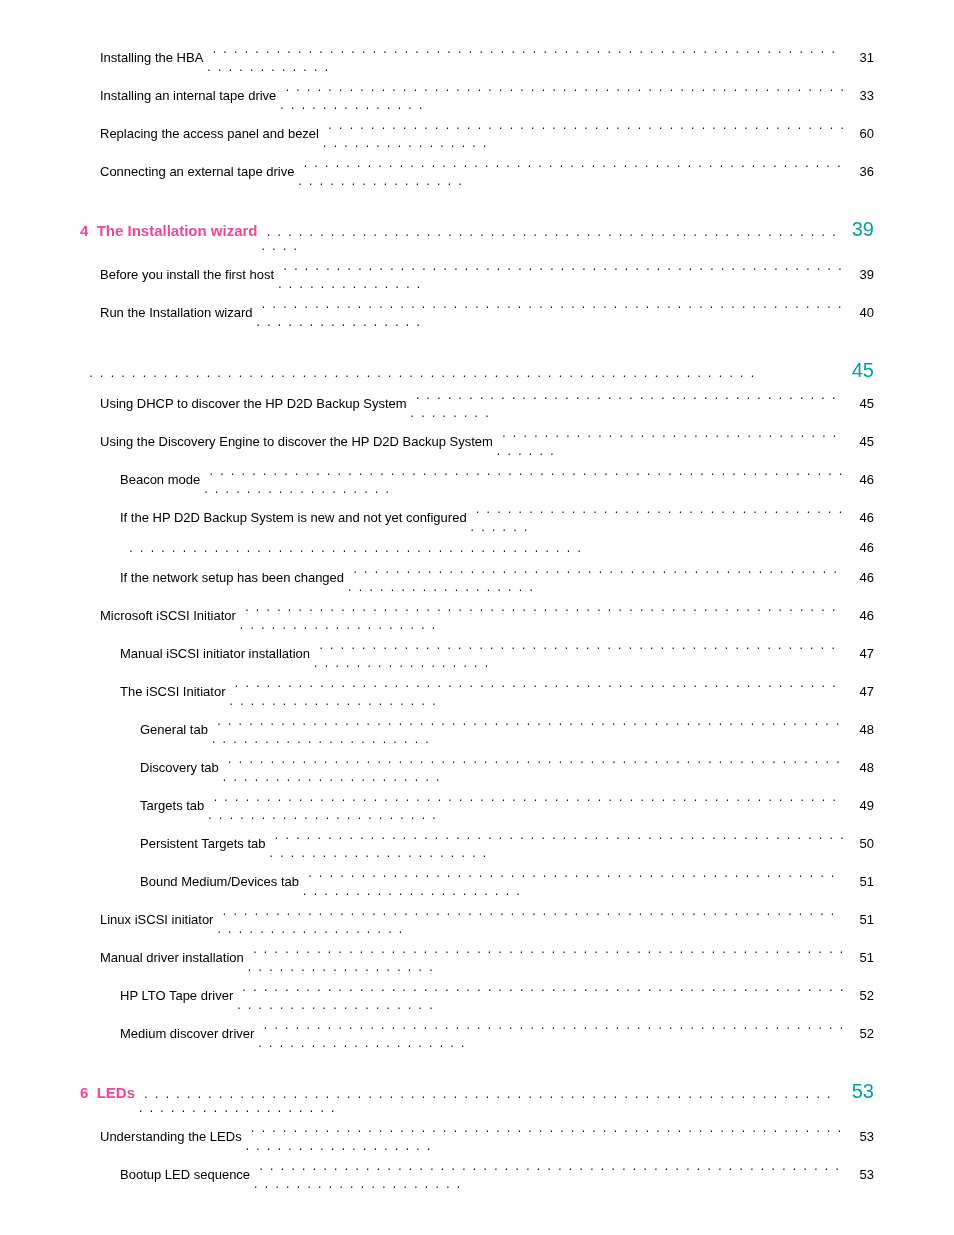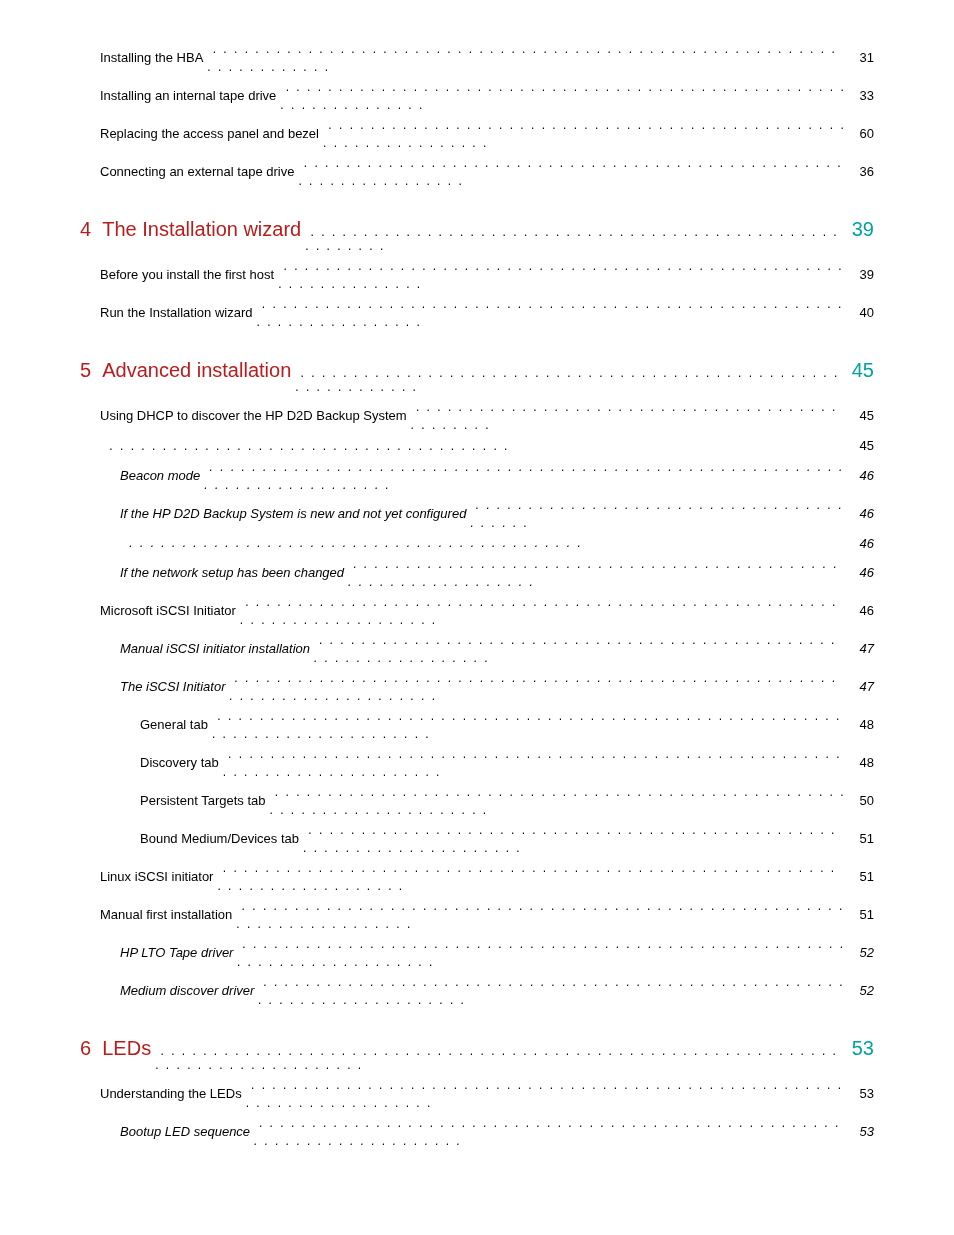--- a/index.html
+++ b/index.html
@@ -48,23 +48,23 @@
 
     
     .chapter-row {
       display: flex;
       align-items: baseline;
       margin-bottom: 4px;
       margin-top: 0;
     }
 
     .chapter-row .chapter-label {
-      color: #b91c1c;
-      font-size: 20px;
-      font-weight: normal;
+      color: #ec4899;
+      font-size: 15px;
+      font-weight: bold;
       white-space: nowrap;
       flex-shrink: 0;
     }
 
     .chapter-row .dots {
       flex: 1;
       overflow: hidden;
       margin: 0 4px;
       letter-spacing: 2px;
       color: #000;
@@ -76,21 +76,21 @@
       flex-shrink: 0;
       color: #00a3a0;
       font-size: 20px;
       font-weight: normal;
       text-align: right;
       min-width: 28px;
     }
 
     
     .indent-1 { padding-left: 20px; }
-    .indent-2 { padding-left: 40px; font-style: italic; }
+    .indent-2 { padding-left: 40px; }
     .indent-3 { padding-left: 60px; }
   </style>
 </head>
 <body>
 
 <div>
 
   <div class="toc-section">
     <div class="toc-row indent-1">
       <span class="label">Installing the HBA</span>
@@ -127,30 +127,30 @@
     </div>
     <div class="toc-row indent-1">
       <span class="label">Run the Installation wizard</span>
       <span class="dots">&nbsp;. . . . . . . . . . . . . . . . . . . . . . . . . . . . . . . . . . . . . . . . . . . . . . . . . . . . . . . . . . . . . . . . . . . . . . .</span>
       <span class="page-num">40</span>
     </div>
   </div>
 
   <div class="toc-section">
     <div class="chapter-row">
-      <span class="chapter-label">5&nbsp;&nbsp;Advanced installation</span>
       <span class="dots" style="color:#000; font-size:12px;">&nbsp;. . . . . . . . . . . . . . . . . . . . . . . . . . . . . . . . . . . . . . . . . . . . . . . . . . . . . . . . . . . . . . .</span>
       <span class="page-num" style="color:#00a3a0; font-size:20px;">45</span>
     </div>
     <div class="toc-row indent-1">
       <span class="label">Using DHCP to discover the HP D2D Backup System</span>
       <span class="dots">&nbsp;. . . . . . . . . . . . . . . . . . . . . . . . . . . . . . . . . . . . . . . . . . . . . . . .</span>
       <span class="page-num">45</span>
     </div>
     <div class="toc-row indent-1">
+      <span class="label">Using the Discovery Engine to discover the HP D2D Backup System</span>
       <span class="dots">&nbsp;. . . . . . . . . . . . . . . . . . . . . . . . . . . . . . . . . . . . . .</span>
       <span class="page-num">45</span>
     </div>
     <div class="toc-row indent-2">
       <span class="label">Beacon mode</span>
       <span class="dots">&nbsp;. . . . . . . . . . . . . . . . . . . . . . . . . . . . . . . . . . . . . . . . . . . . . . . . . . . . . . . . . . . . . . . . . . . . . . . . . . . . . .</span>
       <span class="page-num">46</span>
     </div>
     <div class="toc-row indent-2">
       <span class="label">If the HP D2D Backup System is new and not yet configured</span>
@@ -185,36 +185,41 @@
       <span class="label">General tab</span>
       <span class="dots">&nbsp;. . . . . . . . . . . . . . . . . . . . . . . . . . . . . . . . . . . . . . . . . . . . . . . . . . . . . . . . . . . . . . . . . . . . . . . . . . . . . . . .</span>
       <span class="page-num">48</span>
     </div>
     <div class="toc-row indent-3">
       <span class="label">Discovery tab</span>
       <span class="dots">&nbsp;. . . . . . . . . . . . . . . . . . . . . . . . . . . . . . . . . . . . . . . . . . . . . . . . . . . . . . . . . . . . . . . . . . . . . . . . . . . . . . .</span>
       <span class="page-num">48</span>
     </div>
     <div class="toc-row indent-3">
+      <span class="label">Targets tab</span>
+      <span class="dots">&nbsp;. . . . . . . . . . . . . . . . . . . . . . . . . . . . . . . . . . . . . . . . . . . . . . . . . . . . . . . . . . . . . . . . . . . . . . . . . . . . . . . . .</span>
+      <span class="page-num">49</span>
+    </div>
+    <div class="toc-row indent-3">
       <span class="label">Persistent Targets tab</span>
       <span class="dots">&nbsp;. . . . . . . . . . . . . . . . . . . . . . . . . . . . . . . . . . . . . . . . . . . . . . . . . . . . . . . . . . . . . . . . . . . . . . . . . . .</span>
       <span class="page-num">50</span>
     </div>
     <div class="toc-row indent-3">
       <span class="label">Bound Medium/Devices tab</span>
       <span class="dots">&nbsp;. . . . . . . . . . . . . . . . . . . . . . . . . . . . . . . . . . . . . . . . . . . . . . . . . . . . . . . . . . . . . . . . . . . . . . .</span>
       <span class="page-num">51</span>
     </div>
     <div class="toc-row indent-1">
       <span class="label">Linux iSCSI initiator</span>
       <span class="dots">&nbsp;. . . . . . . . . . . . . . . . . . . . . . . . . . . . . . . . . . . . . . . . . . . . . . . . . . . . . . . . . . . . . . . . . . . . . . . . . . . .</span>
       <span class="page-num">51</span>
     </div>
     <div class="toc-row indent-1">
-      <span class="label">Manual first installation</span>
+      <span class="label">Manual driver installation</span>
       <span class="dots">&nbsp;. . . . . . . . . . . . . . . . . . . . . . . . . . . . . . . . . . . . . . . . . . . . . . . . . . . . . . . . . . . . . . . . . . . . . . . . . .</span>
       <span class="page-num">51</span>
     </div>
     <div class="toc-row indent-2">
       <span class="label">HP LTO Tape driver</span>
       <span class="dots">&nbsp;. . . . . . . . . . . . . . . . . . . . . . . . . . . . . . . . . . . . . . . . . . . . . . . . . . . . . . . . . . . . . . . . . . . . . . . . . . . .</span>
       <span class="page-num">52</span>
     </div>
     <div class="toc-row indent-2">
       <span class="label">Medium discover driver</span>

